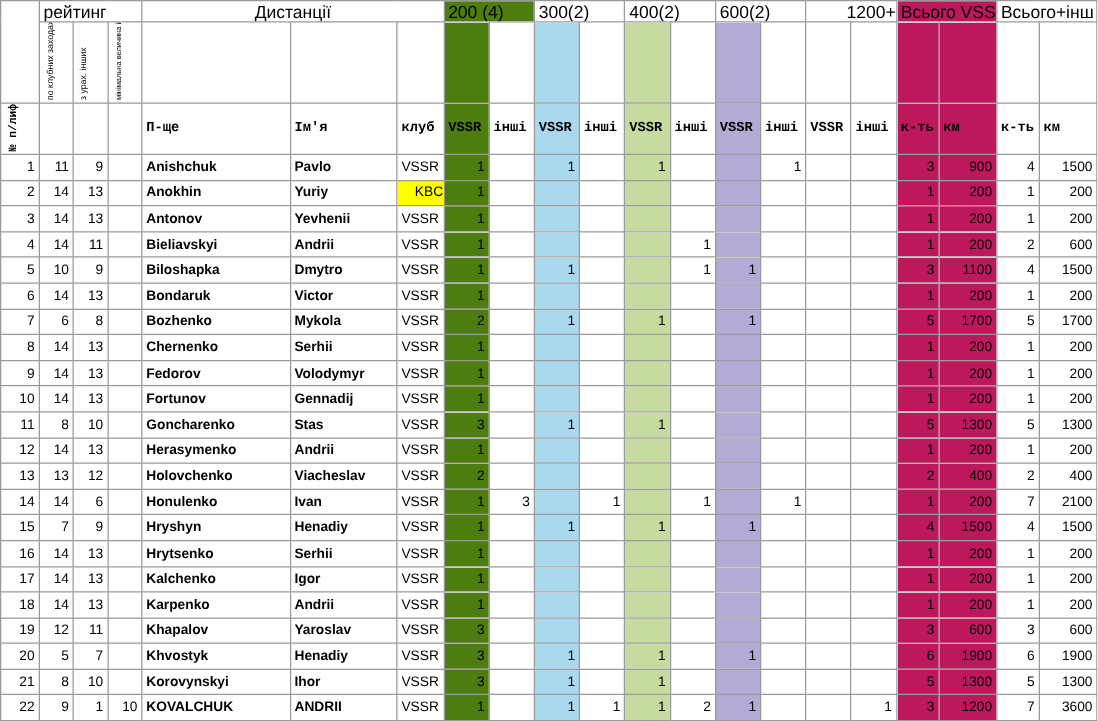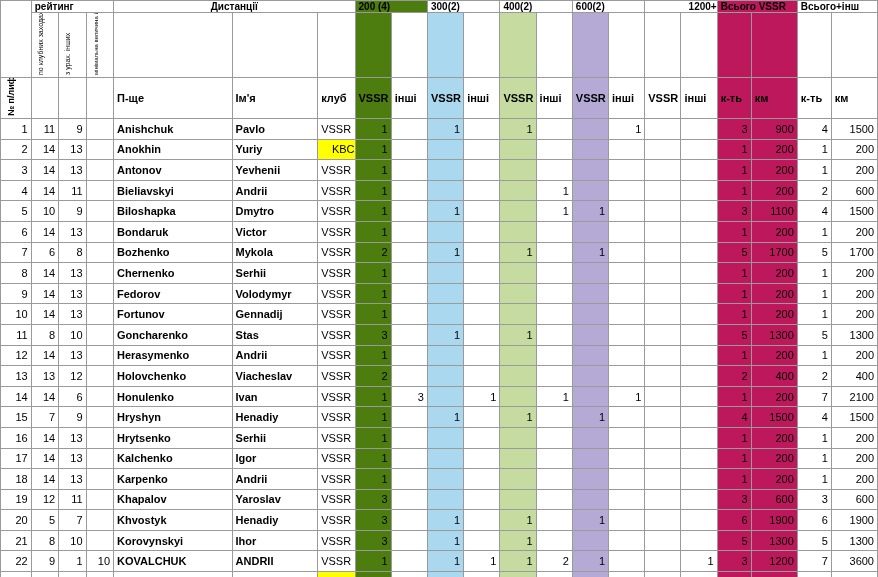--- a/index.html
+++ b/index.html
@@ -3,31 +3,31 @@
 <meta charset="utf-8">
 <style>
   html,body{margin:0;padding:0;background:#fff;}
   body{font-family:"Liberation Sans", sans-serif;font-size:11px;color:#000;}
   #sheet{width:878px;height:577px;overflow:hidden;position:relative;}
   table{border-collapse:collapse;table-layout:fixed;width:878px;}
   td,th{border:1px solid #9a9a9a;padding:0;font-weight:normal;font-size:11px;
         vertical-align:middle;overflow:hidden;white-space:nowrap;}
   .num{text-align:right;padding-right:3px;}
   .lft{text-align:left;padding-left:3px;}
-  .hdr-top td{font-weight:bold;text-align:center;font-size:10px;}
+  .hdr-top td{font-weight:normal;text-align:center;font-size:14px;}
   .rotwrap{height:64px;position:relative;}
   .rot{
     position:absolute;left:50%;bottom:2px;transform-origin:left bottom;
     transform:rotate(-90deg);white-space:nowrap;font-size:8px;line-height:9px;
   }
   .rot2{
     position:absolute;left:50%;bottom:2px;transform-origin:left bottom;
     transform:rotate(-90deg);white-space:nowrap;font-size:7px;line-height:8px;
   }
-  .colhdr td{font-weight:bold;font-size:11px;}
+  .colhdr td{font-weight:bold;font-size:11px;font-family:Liberation Mono, monospace;}
   tr.row td{height:19.6px;}
   .c200{background:#4d7c0f;}
   .c300{background:#a9d8ef;}
   .c400{background:#c5dba0;}
   .c600{background:#b5a9d6;}
   .cgreen{background:#be185d;margin-left:48px;}
   .cyellow{background:#ffff00;text-align:right;}
   .bold{font-weight:bold;}
 </style>
 </head>

